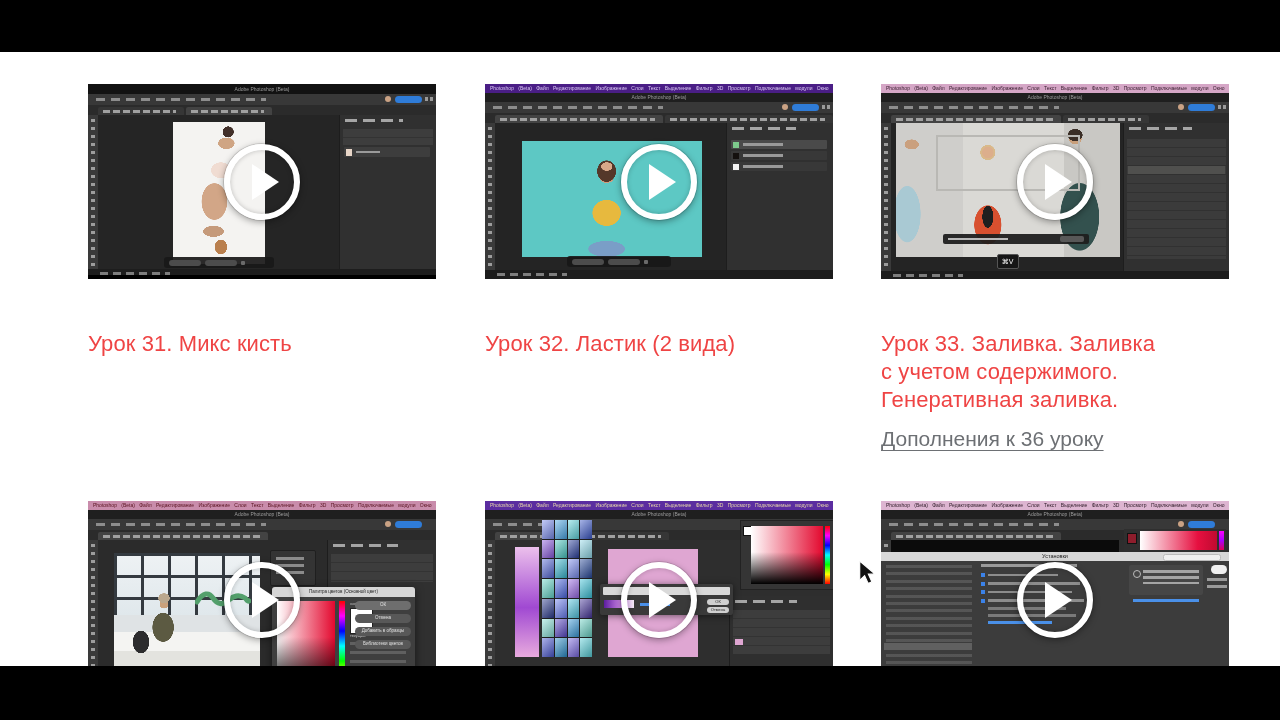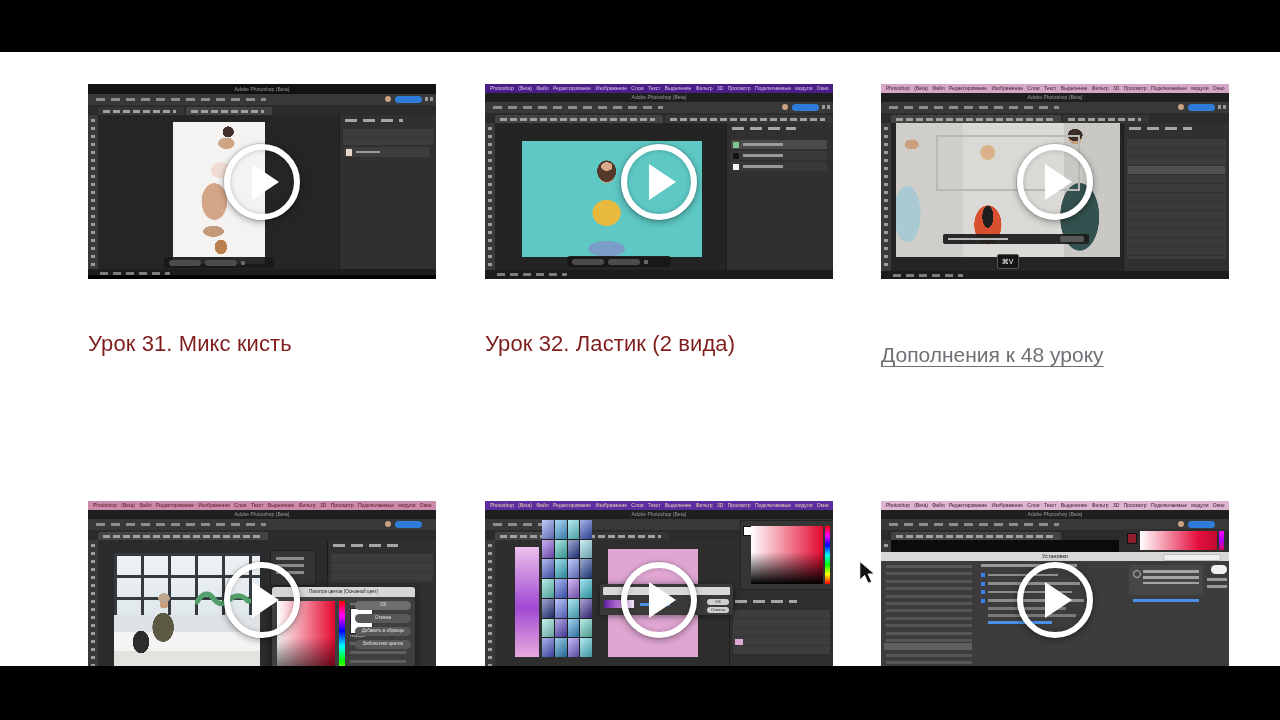--- a/index.html
+++ b/index.html
@@ -11,21 +11,21 @@
   .letterbox{position:absolute;left:0;right:0;background:#000;z-index:40;}
   .letterbox.top{top:0;height:52px;}
   .letterbox.bottom{bottom:0;height:54px;}
 
   
   .caption{position:absolute;width:330px;}
   .caption.c1{left:88px;top:330px;}
   .caption.c2{left:485px;top:330px;}
   .caption.c3{left:881px;top:330px;}
   .cap-title{
-    font-size:22px;line-height:28px;color:#7f1d1d;white-space:pre-line;
+    font-size:22px;line-height:28px;color:#ef4444;white-space:pre-line;
     letter-spacing:.1px;
   }
   .cap-link{
     display:inline-block;margin-top:13px;font-size:21px;color:#6d7074;
     text-decoration:underline;text-decoration-thickness:1px;text-underline-offset:4px;
     cursor:pointer;
   }
 
   
   .thumb{position:absolute;width:348px;height:195px;background:#262626;overflow:hidden;cursor:pointer;}
@@ -565,18 +565,21 @@
   <div class="play"></div>
 </div>
 
 <div class="caption c1">
   <div class="cap-title">Урок 31. Микс кисть</div>
 </div>
 <div class="caption c2">
   <div class="cap-title">Урок 32. Ластик (2 вида)</div>
 </div>
 <div class="caption c3">
-  <a class="cap-link">Дополнения к 48 уроку</a>
+  <div class="cap-title">Урок 33. Заливка. Заливка
+с учетом содержимого.
+Генеративная заливка.</div>
+  <a class="cap-link">Дополнения к 36 уроку</a>
 </div>
 
 <svg class="cursor" width="18" height="25" viewBox="0 0 17 24">
   <path d="M1.5 1 L1.5 19.5 L6.2 15 L9.6 22.6 L13.2 21 L9.8 13.6 L16.2 13.4 Z" fill="#111" stroke="#fff" stroke-width="1.1"></path>
 </svg>
 
 </body></html>

